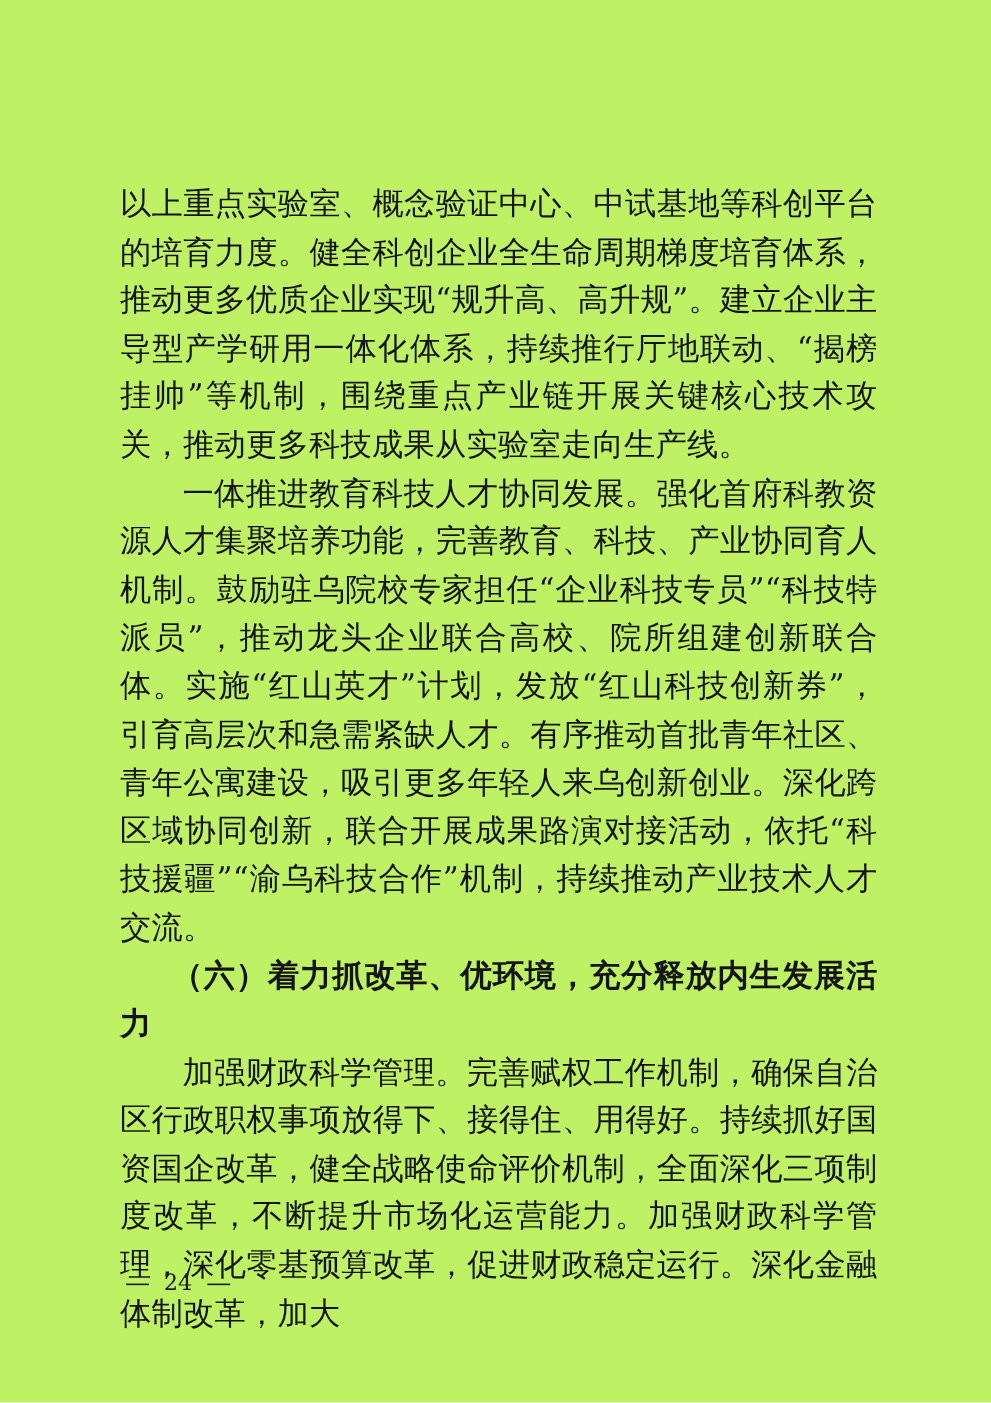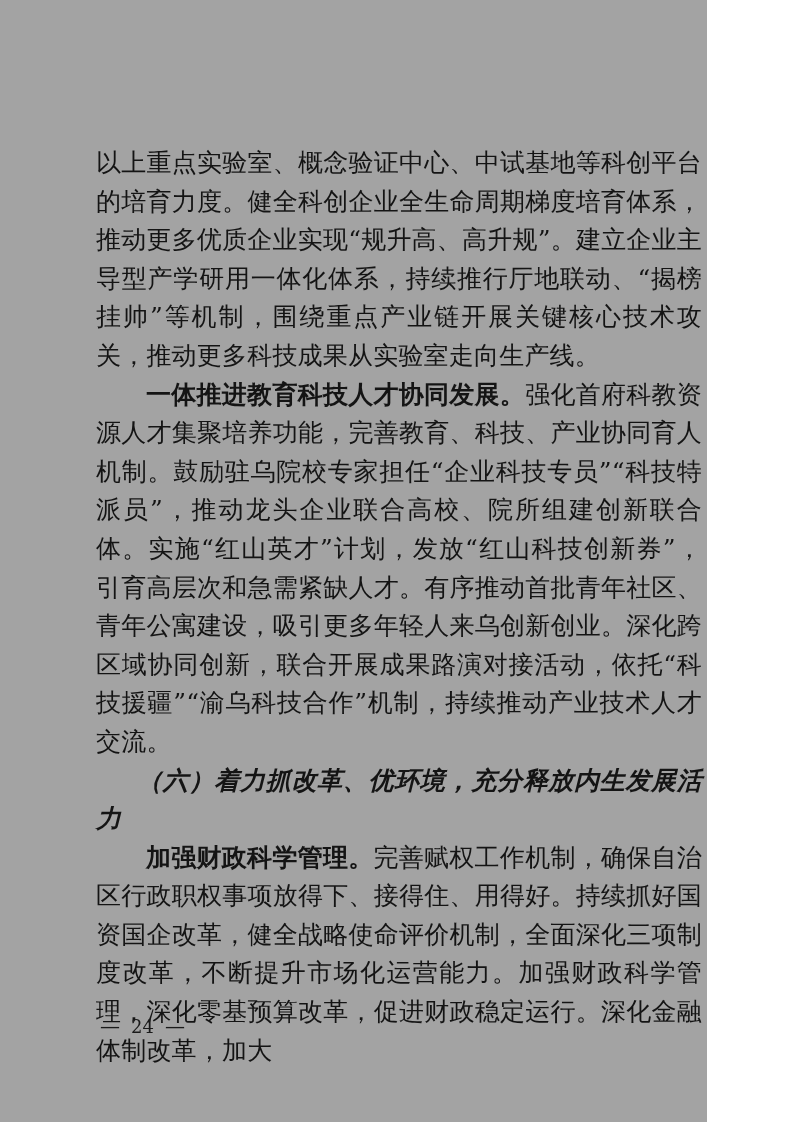--- a/index.html
+++ b/index.html
@@ -2,23 +2,23 @@
 <html><head>
 <meta charset="utf-8">
 <style>
   html, body {
     margin: 0;
     padding: 0;
     background: #ffffff;
   }
   .page {
     position: relative;
-    width: 707px;
+    width: 793px;
     height: 1122px;
-    background: #a3a3a3;
+    background: #bef264;
     overflow: hidden;
     font-family: "DejaVu Serif", "Liberation Serif", serif;
     color: #141414;
   }
   .text-block {
     position: absolute;
     left: 96px;
     top: 144px;
     width: 606px;
     font-size: 25px;
@@ -28,25 +28,24 @@
     letter-spacing: 0.2px;
   }
   .text-block p {
     margin: 0;
     padding: 0;
   }
   .para.indent {
     text-indent: 2em;
   }
   .bold-lead {
-    font-weight: 700;
+    font-weight: 400;
   }
   .section-heading {
     font-weight: 700;
-    font-style: italic; 
     text-indent: 1.65em;
   }
   .footer {
     position: absolute;
     left: 100px;
     top: 1017px;
     display: flex;
     align-items: center;
     gap: 11px;
     font-size: 18px;

